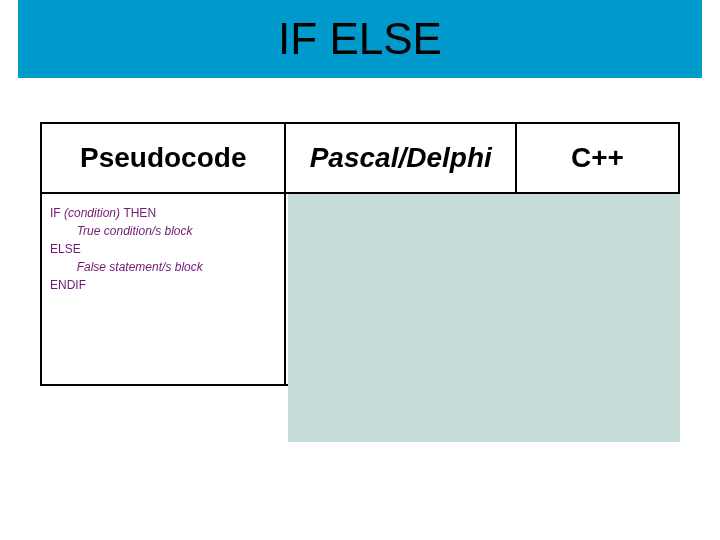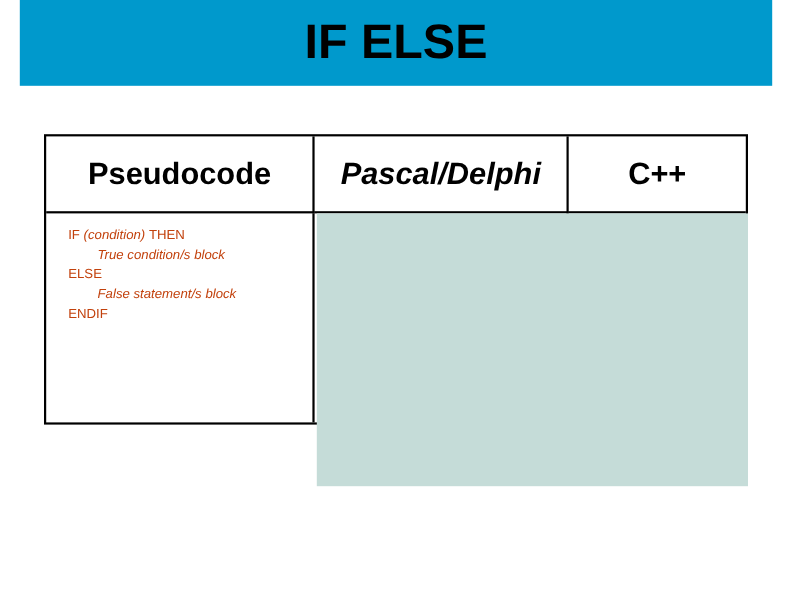--- a/index.html
+++ b/index.html
@@ -12,21 +12,21 @@
     top: 0px;
     width: 684px;
     height: 78px;
     background: #0099cc;
     display: flex;
     align-items: center;
     justify-content: center;
   }
   .title-text {
     font-size: 44px;
-    font-weight: 700;
+    font-weight: 400;
     color: #000000;
   }
 
   .table {
     position: absolute;
     left: 40px;
     top: 122px;
     width: 640px;
     border: 2px solid #000;
     border-collapse: collapse;
@@ -49,24 +49,24 @@
   .col-1 { width: 246px; }
   .col-2 { width: 232px; font-style: italic; }
   .col-3 { width: 162px; }
 
   .body-row {
     display: flex;
     height: 190px;
   }
   .body-cell {
     border-right: 2px solid #000;
-    padding: 10px 20px;
+    padding: 10px 8px;
     font-size: 12px;
     line-height: 1.5;
-    color: #c2410c;
+    color: #701a75;
   }
   .body-cell:last-child { border-right: none; }
 
   .pseudo-line { white-space: pre; }
   .italic { font-style: italic; }
 
   .overlay-block {
     position: absolute;
     left: 288px;
     top: 194px;

